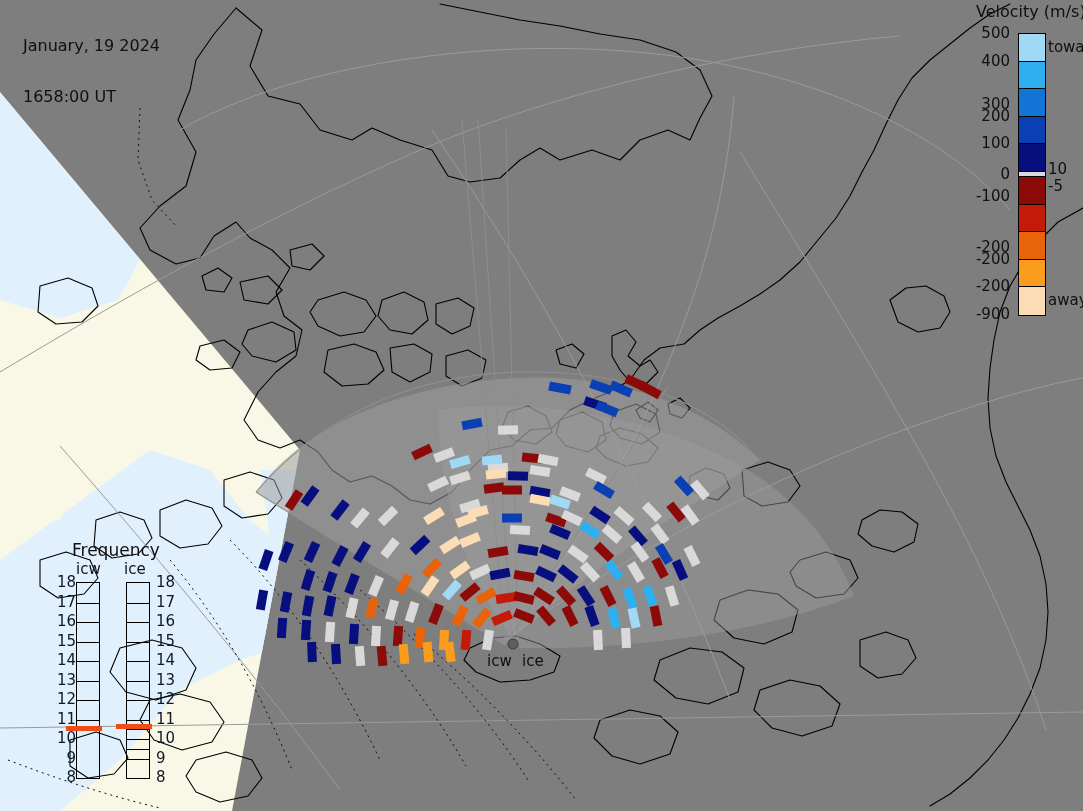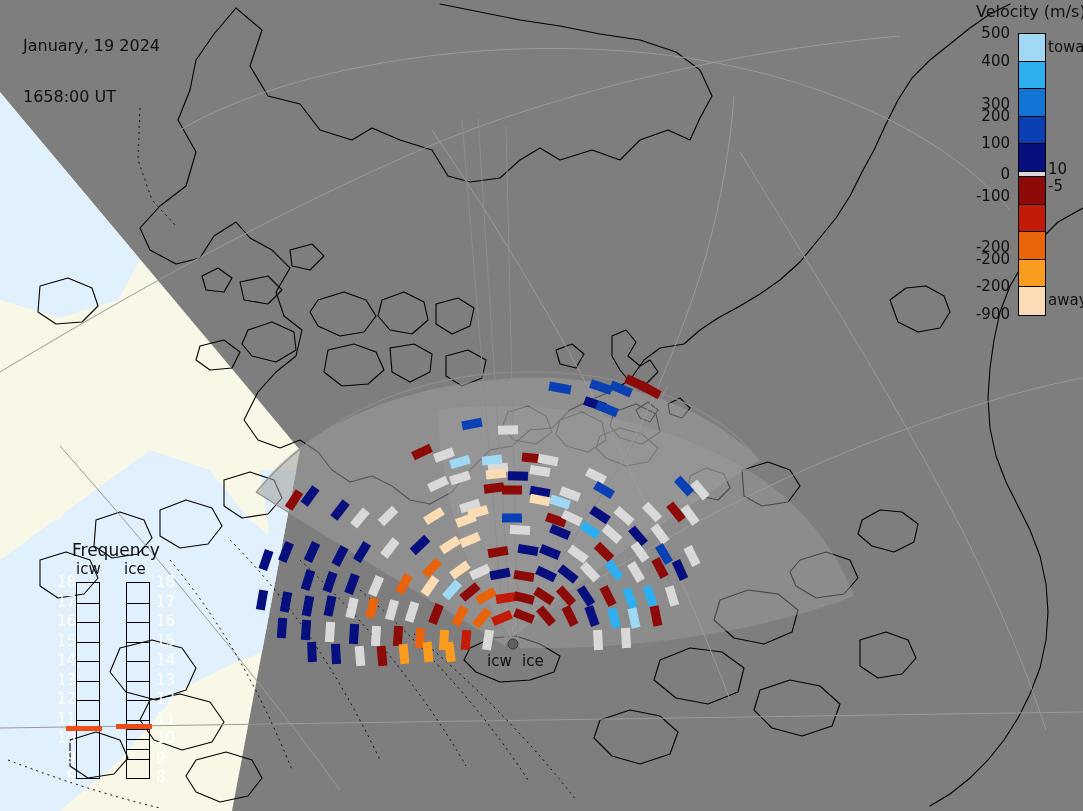--- a/index.html
+++ b/index.html
@@ -34,21 +34,21 @@
   #freq-head-icw{left:18px;}
   #freq-head-ice{left:66px;}
   .freq-bar{position:absolute;top:42px;width:24px;height:197px;
             border:1px solid #000;box-sizing:border-box;background:transparent;}
   #freq-bar-icw{left:18px;}
   #freq-bar-ice{left:68px;}
   .freq-div{position:absolute;left:0;width:100%;height:0;border-top:1px solid #000;}
   .freq-mark{position:absolute;height:5px;background:#f04c18;}
   #freq-mark-icw{left:8px;width:36px;}
   #freq-mark-ice{left:58px;width:36px;}
-  .freq-lab{position:absolute;font-size:15px;color:#ffffff;
+  .freq-lab{position:absolute;font-size:15px;color:#0f172a;
             transform:translateY(-50%);white-space:nowrap;}
   .freq-lab-l{right:128px;text-align:right;}
   .freq-lab-r{left:98px;}
   #freq-labels-left{position:absolute;left:0;top:42px;width:146px;height:197px;}
   #freq-labels-right{position:absolute;left:0;top:42px;width:146px;height:197px;}
 
   
   .site-label{position:absolute;font-size:15px;color:#101010;white-space:nowrap;}
 </style>
 </head>

